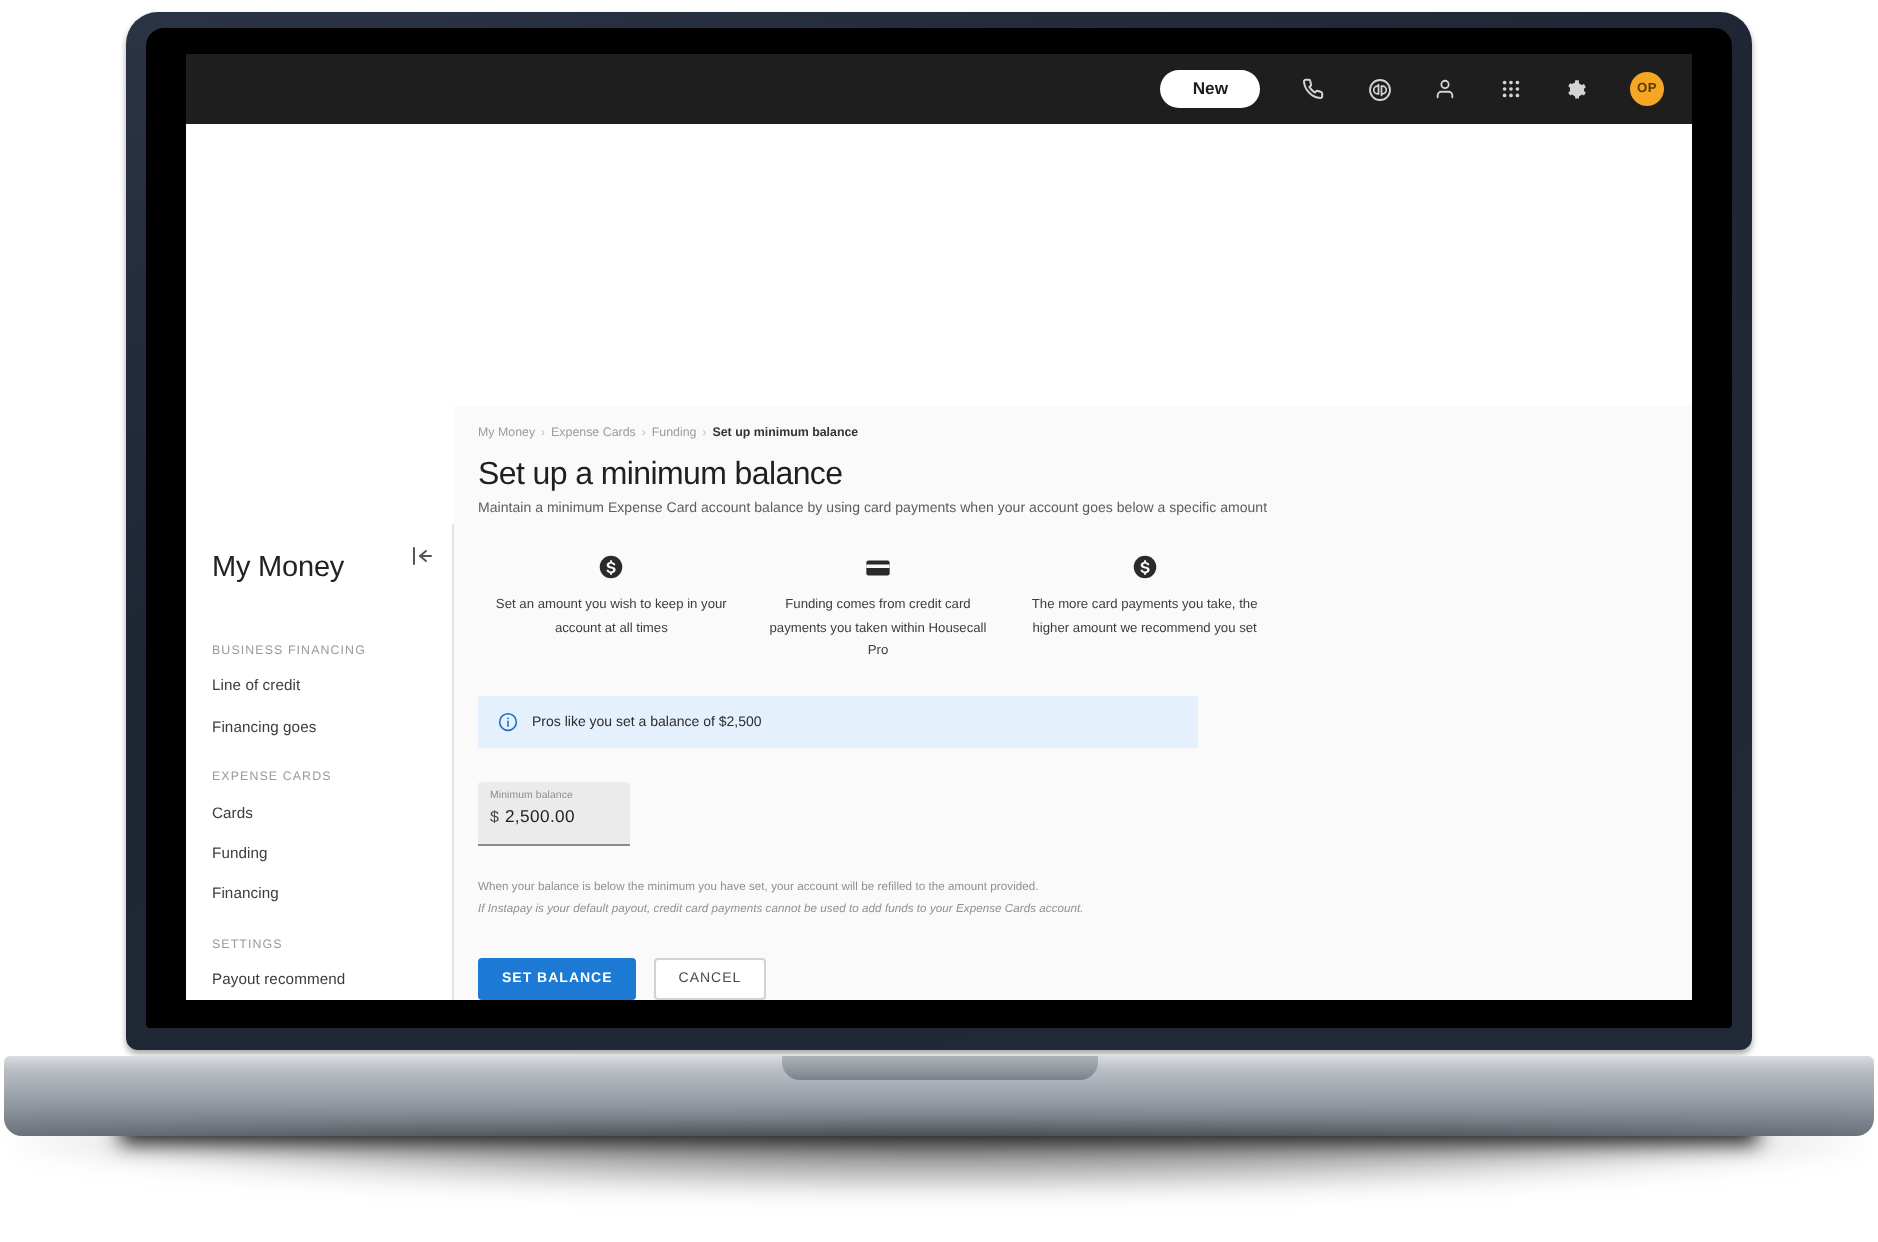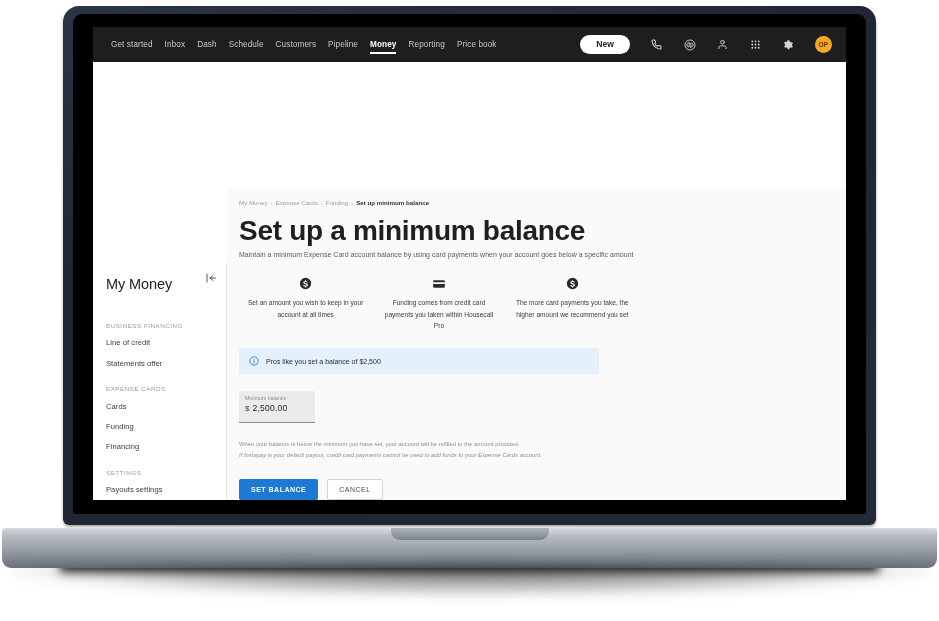--- a/index.html
+++ b/index.html
@@ -148,21 +148,21 @@
   }
   #breadcrumb {
     display: flex; align-items: center; gap: 3px;
     font-size: 6.2px; color: #9b9b9b; margin-bottom: 9px;
   }
   .crumb { cursor: pointer; white-space: nowrap; }
   .crumb.current { color: #333; font-weight: bold; cursor: default; }
   .crumb-sep { color: #bdbdbd; font-size: 6px; }
 
   #page-title {
-    font-size: 28px; color: #1f1f1f; font-weight: bold;
+    font-size: 16px; color: #1f1f1f; font-weight: normal;
     letter-spacing: -.3px; margin-bottom: 4px;
   }
   #page-subtitle {
     font-size: 7px; color: #5c5c5c; margin-bottom: 18px; letter-spacing: .02px;
   }
 
   
   #features {
     display: flex; width: 400px; margin-bottom: 16px;
   }
@@ -233,31 +233,20 @@
 </head>
 <body>
 
 <div id="laptop-mockup">
   <div id="laptop-lid"></div>
   <div id="laptop-screen-inner"></div>
 
   <div id="app-window">
 
     <div id="topnav">
-      <div id="topnav-links">
-          <div class="nav-link">Get started</div>
-          <div class="nav-link">Inbox</div>
-          <div class="nav-link">Dash</div>
-          <div class="nav-link">Schedule</div>
-          <div class="nav-link">Customers</div>
-          <div class="nav-link">Pipeline</div>
-          <div class="nav-link active">Money</div>
-          <div class="nav-link">Reporting</div>
-          <div class="nav-link">Price book</div>
-        </div>
       <div id="topnav-right">
         <button id="new-button">New</button>
 
         <span class="nav-icon">
           <svg width="11" height="11" viewBox="0 0 24 24" fill="none" stroke="currentColor" stroke-width="2.2" stroke-linecap="round" stroke-linejoin="round">
             <path d="M22 16.92v3a2 2 0 0 1-2.18 2 19.79 19.79 0 0 1-8.63-3.07 19.5 19.5 0 0 1-6-6A19.79 19.79 0 0 1 2.12 4.18 2 2 0 0 1 4.11 2h3a2 2 0 0 1 2 1.72c.13.96.36 1.9.7 2.81a2 2 0 0 1-.45 2.11L8.1 9.9a16 16 0 0 0 6 6l1.26-1.27a2 2 0 0 1 2.11-.45c.91.34 1.85.57 2.81.7A2 2 0 0 1 22 16.92z"></path>
           </svg>
         </span>
 
         <span class="nav-icon">
@@ -306,27 +295,27 @@
         <div id="collapse-btn">
           <svg width="12" height="12" viewBox="0 0 24 24" fill="none" stroke="currentColor" stroke-width="2" stroke-linecap="round" stroke-linejoin="round">
             <line x1="4" y1="4" x2="4" y2="20"></line>
             <polyline points="16,7 10,12 16,17"></polyline>
             <line x1="21" y1="12" x2="10" y2="12"></line>
           </svg>
         </div>
         <div id="sidebar-nav">
             <div class="side-section">BUSINESS FINANCING</div>
             <div class="side-item">Line of credit</div>
-            <div class="side-item">Statements offer</div>
+            <div class="side-item">Financing goes</div>
             <div class="side-section">EXPENSE CARDS</div>
             <div class="side-item">Cards</div>
             <div class="side-item">Funding</div>
             <div class="side-item">Financing</div>
             <div class="side-section">SETTINGS</div>
-            <div class="side-item">Payouts settings</div>
+            <div class="side-item">Payout recommend</div>
           </div>
       </div>
 
       <div id="main">
 
         <div id="breadcrumb">
             <span class="crumb">My Money</span>
             <span class="crumb-sep">›</span>
             <span class="crumb">Expense Cards</span>
             <span class="crumb-sep">›</span>

